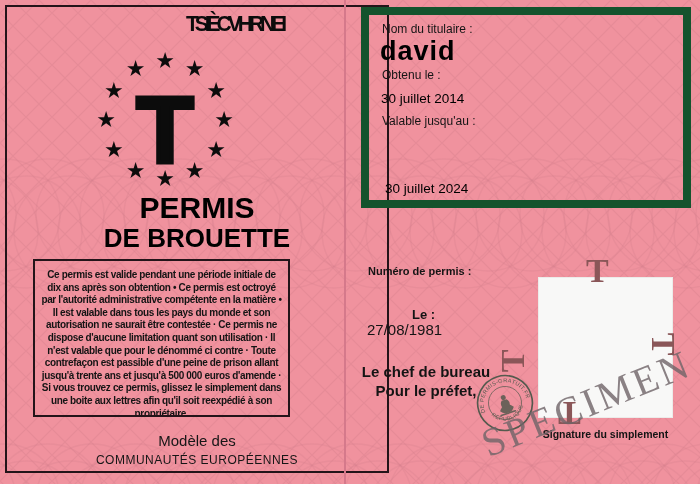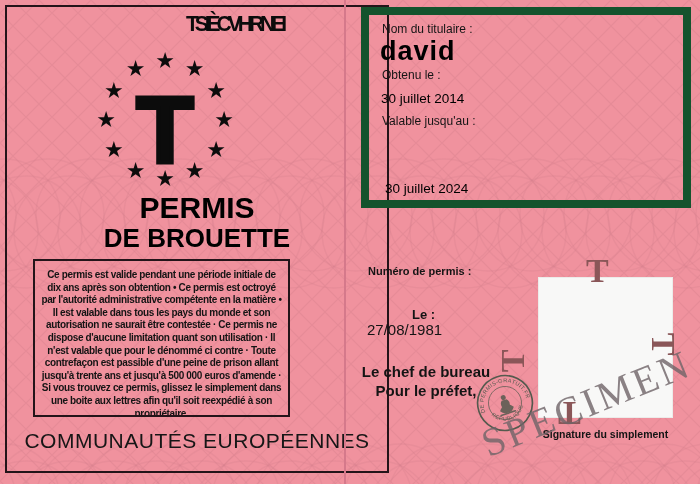--- a/index.html
+++ b/index.html
@@ -38,21 +38,21 @@
   .permit-title{position:absolute;left:0;right:0;top:186px;text-align:center;
     font-weight:800;color:#000000;}
   .permit-title .l1{font-size:30px;line-height:30px;display:block;}
   .permit-title .l2{font-size:26px;line-height:30px;display:block;}
   .conditions-box{position:absolute;left:26px;top:245px;width:257px;height:158px;
     border:2px solid #231419;padding:8px 5px;overflow:hidden;
     font-size:10px;line-height:12.6px;font-weight:700;letter-spacing:-0.35px;
     text-align:center;color:#141414;margin-top:7px;}
   .left-footer{position:absolute;left:0;right:0;top:424px;text-align:center;color:#161616;}
   .left-footer .f1{display:block;font-size:15px;line-height:19px;}
-  .left-footer .f2{display:block;font-size:21px;line-height:20px;letter-spacing:0.5px;}
+  .left-footer .f2{display:block;font-size:12px;line-height:20px;letter-spacing:0.5px;}
 
   
   .divider{position:absolute;left:344px;top:0;width:2px;height:484px;
     background:#d5798b;z-index:1;}
 
   
   .holder-box{position:absolute;left:361px;top:7px;width:330px;height:201px;
     border:8px solid #14532d;z-index:1;}
   .holder-box .lbl{position:absolute;font-size:12px;color:#141414;white-space:nowrap;}
   .holder-box .val{position:absolute;font-size:13.5px;color:#000000;white-space:nowrap;text-align:right;}
@@ -204,20 +204,21 @@
     <div class="emblem-letter">T</div>
 
     <div class="permit-title">
       <span class="l1">PERMIS</span>
       <span class="l2">DE BROUETTE</span>
     </div>
 
     <div class="conditions-box">Ce permis est valide pendant une période initiale de dix ans après son obtention • Ce permis est octroyé par l'autorité administrative compétente en la matière • Il est valable dans tous les pays du monde et son autorisation ne saurait être contestée · Ce permis ne dispose d'aucune limitation quant son utilisation · Il n'est valable que pour le dénommé ci contre · Toute contrefaçon est passible d'une peine de prison allant jusqu'à trente ans et jusqu'à 500 000 euros d'amende · Si vous trouvez ce permis, glissez le simplement dans une boite aux lettres afin qu'il soit reexpédié à son propriétaire.</div>
 
     <div class="left-footer">
+      <span class="f1">Modèle des</span>
       <span class="f2">COMMUNAUTÉS EUROPÉENNES</span>
     </div>
   </div>
 
   <div class="divider"></div>
 
   <div class="holder-box">
     <span class="lbl name-label">Nom du titulaire :</span>
     <span class="val name-value">david</span>
     <span class="lbl obtained-label">Obtenu le :</span>

